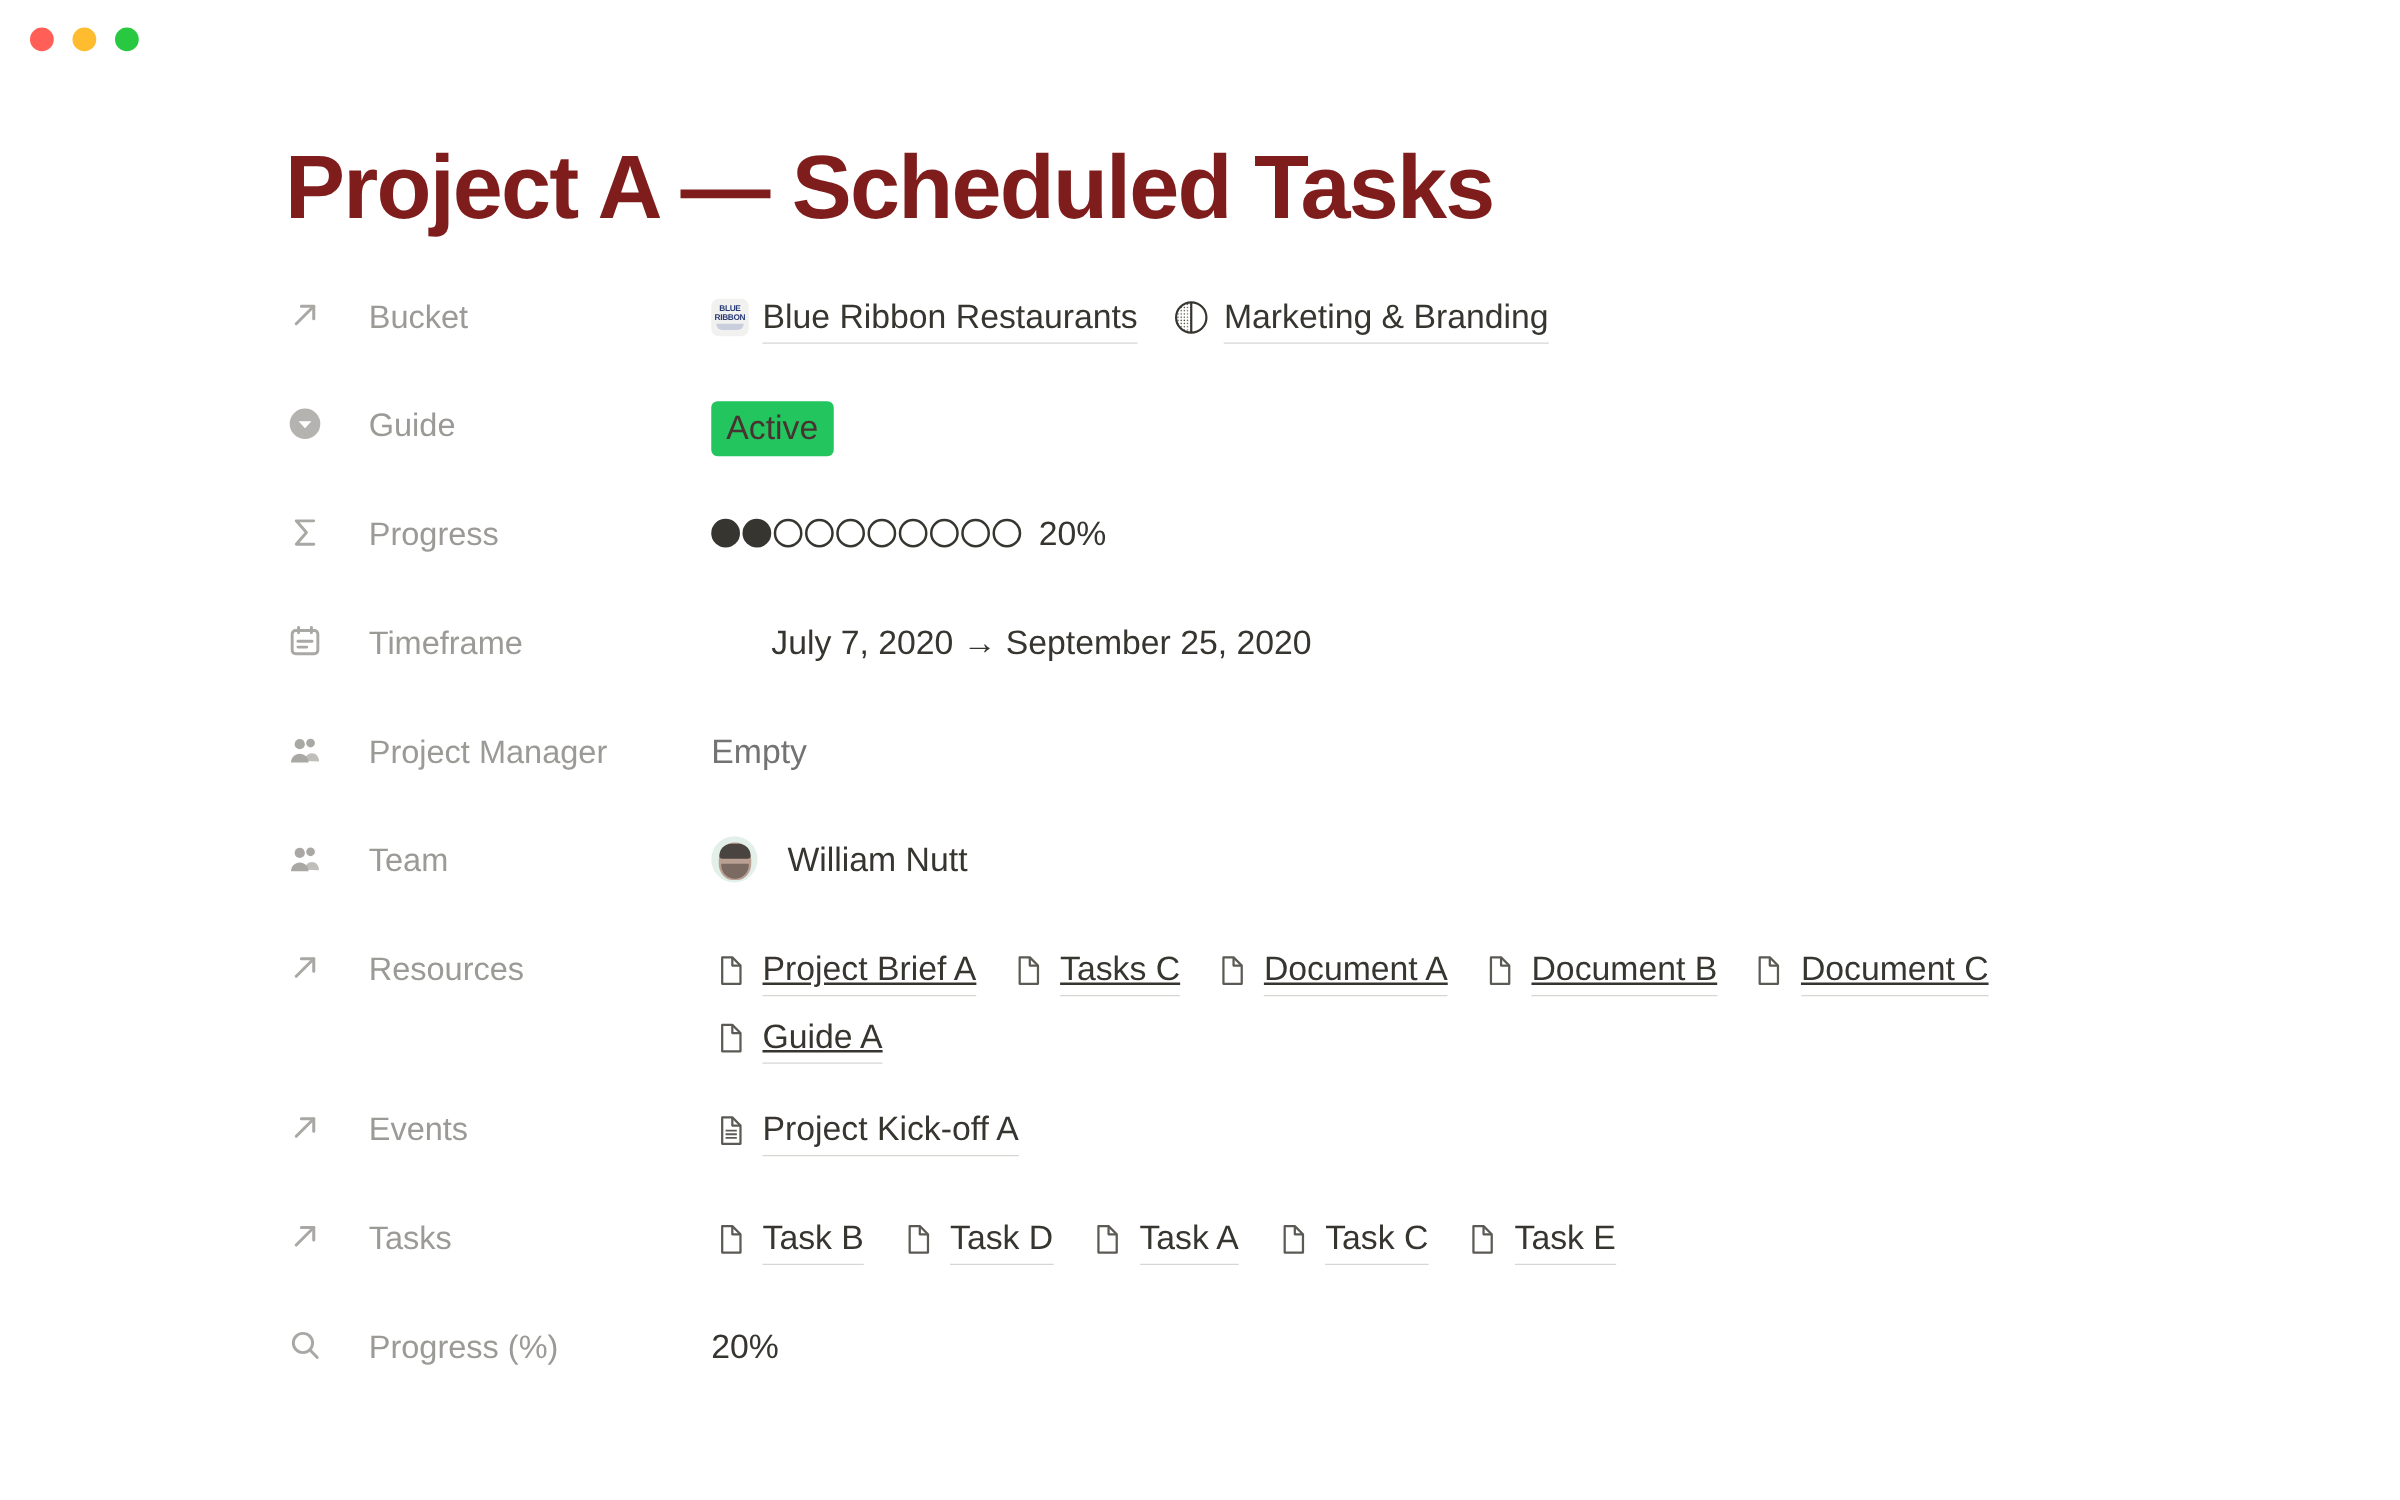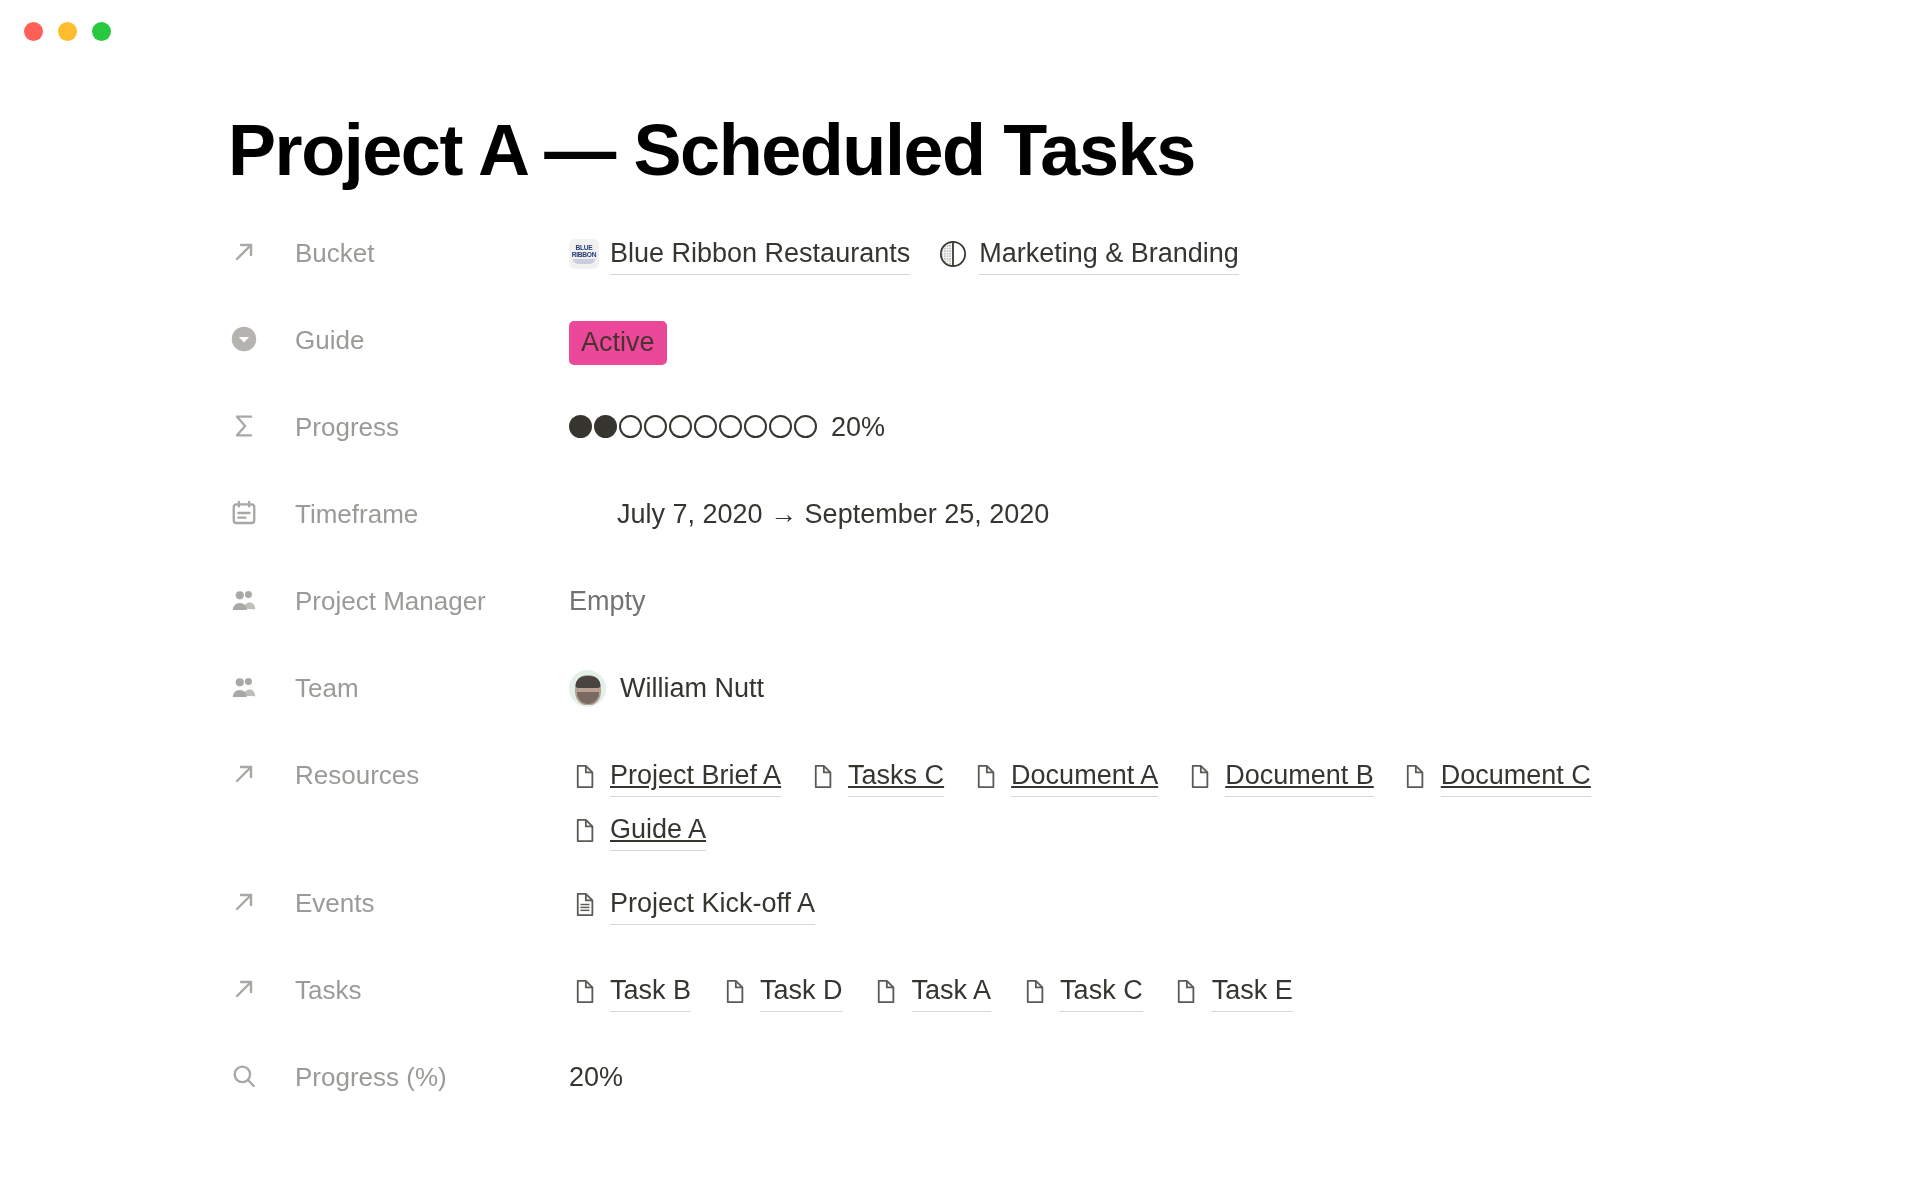--- a/index.html
+++ b/index.html
@@ -30,21 +30,21 @@
   
   .page {
     padding-left: 228px;
     padding-right: 60px;
   }
   .page-title {
     font-size: 72px;
     line-height: 1.08;
     font-weight: 700;
     letter-spacing: -0.02em;
-    color: #000000;
+    color: #7f1d1d;
     margin: 50px 0 42px 0;
     white-space: nowrap;
   }
 
   
   .props { width: 100%; }
   .prop-row {
     display: flex;
     align-items: flex-start;
     min-height: 56px;
@@ -124,21 +124,21 @@
     background: #c9cedd;
     border-radius: 0 0 11px 11px;
     margin-top: 1px;
   }
   .chip-icon { width: 30px; height: 30px; flex: 0 0 30px; display: inline-flex; align-items: center; justify-content: center; }
   .chip-icon svg { display: block; }
 
   
   .badge {
     display: inline-block;
-    background: #ec4899;
+    background: #22c55e;
     color: #493231;
     border-radius: 5px;
     padding: 4px 12px 6px 12px;
     font-size: 27px;
     line-height: 34px;
   }
 
   
   .progress-wrap { display: inline-flex; align-items: center; gap: 0; }
   .pdot {
@@ -148,21 +148,21 @@
     display: inline-block;
   }
   .pdot.filled { background: #37352f; }
   .pdot.empty { border: 2.6px solid #37352f; background: transparent; }
   .progress-pct { margin-left: 12px; font-size: 27px; color: #37352f; }
 
   
   .date-text { font-size: 27px; color: #37352f; white-space: nowrap; margin-left: 48px; }
 
   
-  .person { display: inline-flex; align-items: flex-end; gap: 14px; cursor: pointer; }
+  .person { display: inline-flex; align-items: flex-start; gap: 24px; cursor: pointer; }
   .avatar {
     width: 37px; height: 37px;
     border-radius: 50%;
     background: #e3f0ea;
     position: relative;
     overflow: hidden;
     flex: 0 0 37px;
   }
   .avatar .face {
     position: absolute;

